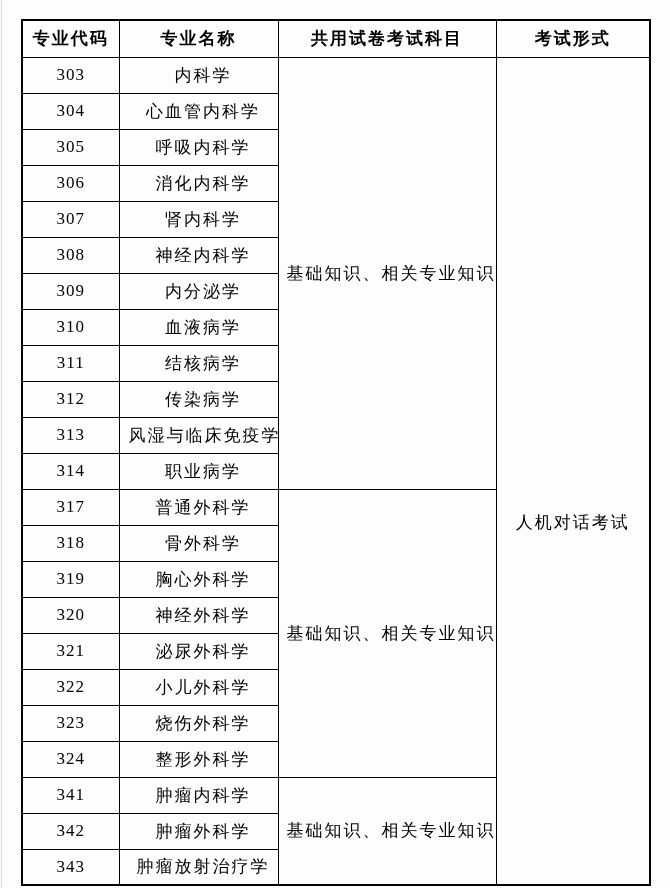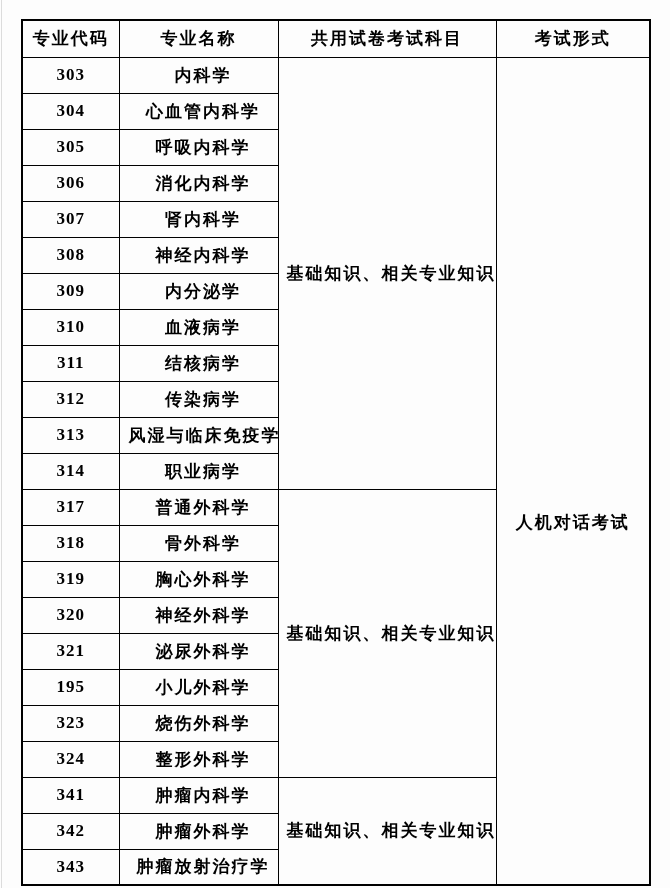--- a/index.html
+++ b/index.html
@@ -54,21 +54,20 @@
     font-size: 17px;
     letter-spacing: 2px;
     text-align: center;
     vertical-align: middle;
   }
   .exam-table td {
     font-family: "Liberation Serif", serif;
     font-size: 17px;
     letter-spacing: 2px;
     vertical-align: middle;
-    font-weight: bold;
   }
   td.code-cell {
     text-align: center;
     letter-spacing: 1px;
   }
   td.name-cell {
     text-align: center;
     padding-left: 9px;
   }
   td.subjects-cell {
@@ -166,21 +165,21 @@
         </tr>
         <tr>
           <td class="code-cell">320</td>
           <td class="name-cell">神经外科学</td>
         </tr>
         <tr>
           <td class="code-cell">321</td>
           <td class="name-cell">泌尿外科学</td>
         </tr>
         <tr>
-          <td class="code-cell">195</td>
+          <td class="code-cell">322</td>
           <td class="name-cell">小儿外科学</td>
         </tr>
         <tr>
           <td class="code-cell">323</td>
           <td class="name-cell">烧伤外科学</td>
         </tr>
         <tr>
           <td class="code-cell">324</td>
           <td class="name-cell">整形外科学</td>
         </tr>

